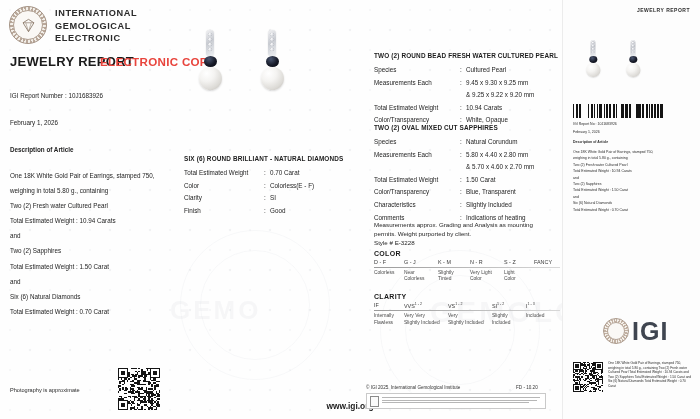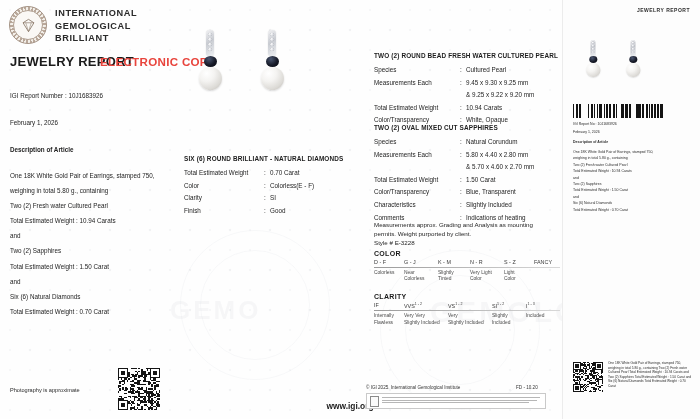--- a/index.html
+++ b/index.html
@@ -322,21 +322,21 @@
         <line x1="4" y1="7" x2="20" y2="7" stroke="#8d7b6c" stroke-width="1"></line>
         <line x1="8" y1="7" x2="12" y2="20" stroke="#8d7b6c" stroke-width=".8"></line>
         <line x1="16" y1="7" x2="12" y2="20" stroke="#8d7b6c" stroke-width=".8"></line>
       </svg>
     </div>
   </div>
 
   <div class="brand">
     <div>INTERNATIONAL</div>
     <div>GEMOLOGICAL</div>
-    <div>BRILLIANT</div>
+    <div>ELECTRONIC</div>
   </div>
 
   <div class="report-title">JEWELRY REPORT</div>
   <div class="electronic-copy">ELECTRONIC COPY</div>
   <div class="jr-corner">JEWELRY REPORT</div>
 
   <div class="photo">
     <div class="earring" style="left:12px;">
       <div class="post">
         <i style="top:3px"></i>
@@ -1499,20 +1499,24 @@
         <div class="sb-text">Two (2) Fresh water Cultured Pearl</div>
         <div class="sb-text">Total Estimated Weight : 10.94 Carats</div>
         <div class="sb-text">and</div>
         <div class="sb-text">Two (2) Sapphires</div>
         <div class="sb-text">Total Estimated Weight : 1.50 Carat</div>
         <div class="sb-text">and</div>
         <div class="sb-text">Six (6) Natural Diamonds</div>
         <div class="sb-text">Total Estimated Weight : 0.70 Carat</div>
       </div>
 
+    <div class="sb-igi">
+      <div class="sb-igi-mark"></div>
+      <div class="sb-igi-text">IGI</div>
+    </div>
 
     <div id="sb-qr" class="qr" style="position: absolute; left: 10px; top: 362px; width: 30px; height: 30px; grid-template-columns: repeat(25, 1fr); grid-template-rows: repeat(25, 1fr);">
         <div style="background: rgb(20, 20, 20);"></div>
         <div style="background: rgb(20, 20, 20);"></div>
         <div style="background: rgb(20, 20, 20);"></div>
         <div style="background: rgb(20, 20, 20);"></div>
         <div style="background: rgb(20, 20, 20);"></div>
         <div style="background: rgb(20, 20, 20);"></div>
         <div style="background: rgb(20, 20, 20);"></div>
         <div style="background: rgb(255, 255, 255);"></div>

